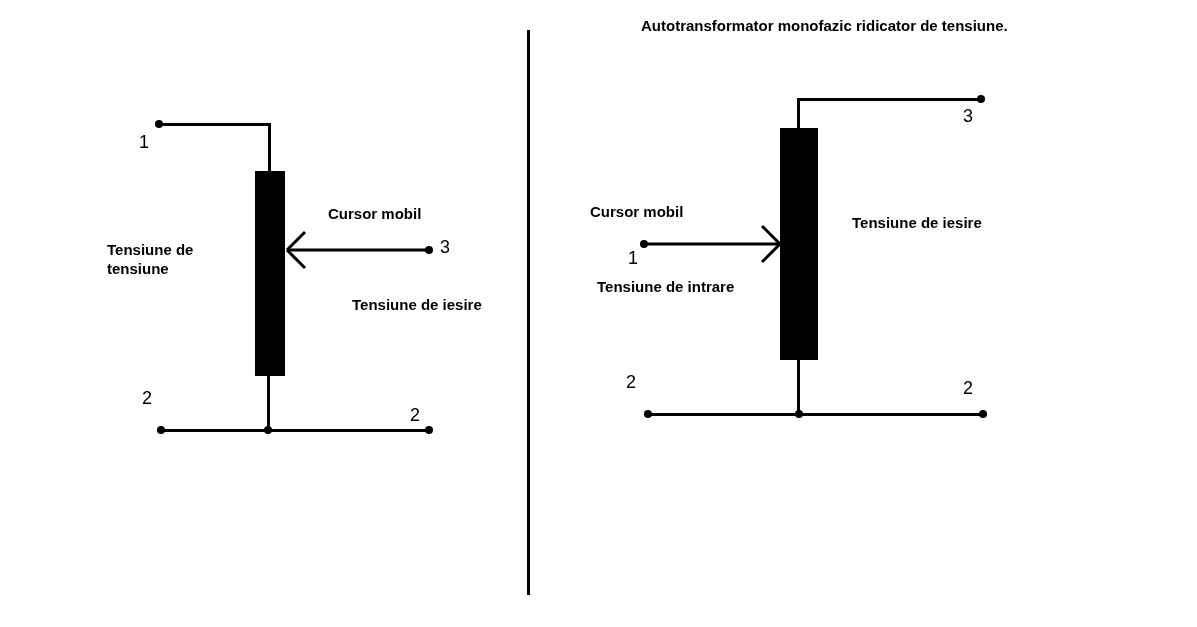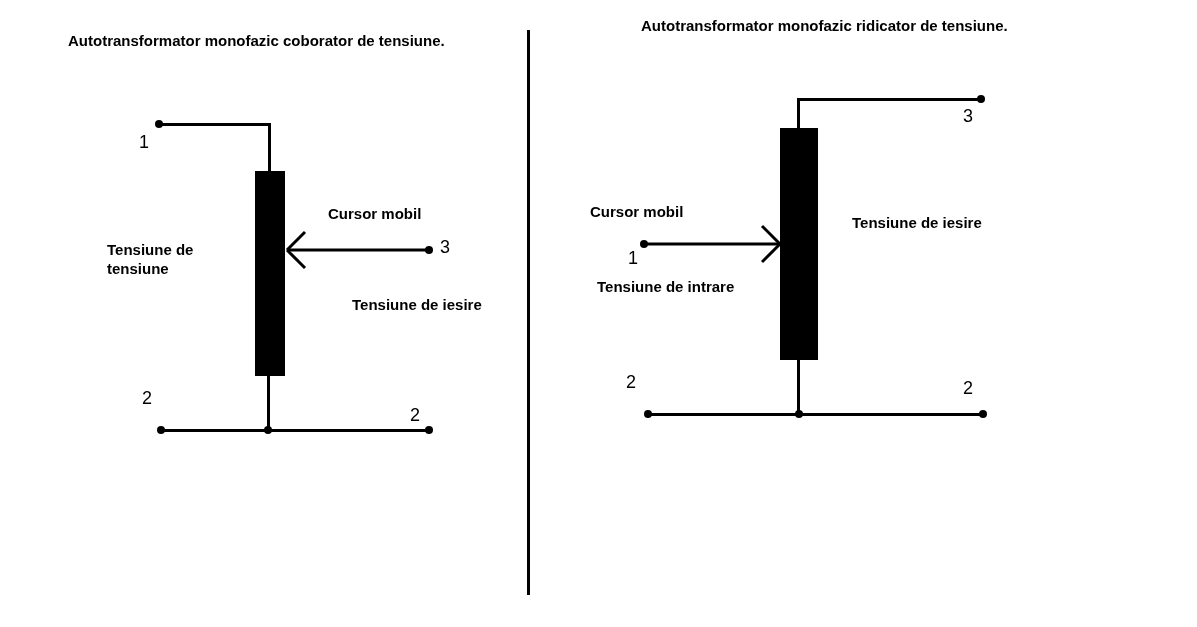--- a/index.html
+++ b/index.html
@@ -39,21 +39,20 @@
   }
   .winding { background: #000000; }
   .divider { background: #000000; }
   svg { display: block; }
 </style>
 </head>
 <body>
 
 <div id="canvas">
 
-  <div class="abs title" style="left:68px; top:32px;">Autotransformator monofazic coborator de tensiune.</div>
 
   <div class="abs dot" style="left:155px; top:120px;"></div>
   <div class="abs wire" style="left:159px; top:123px; width:112px; height:3px;"></div>
   <div class="abs wire" style="left:268px; top:123px; width:3px; height:49px;"></div>
   <div class="abs num" style="left:139px; top:133px;">1</div>
 
   <div class="abs winding" style="left:255px; top:171px; width:30px; height:205px;"></div>
 
   <div class="abs lbl" style="left:107px; top:240px;">Tensiune de
 tensiune</div>

